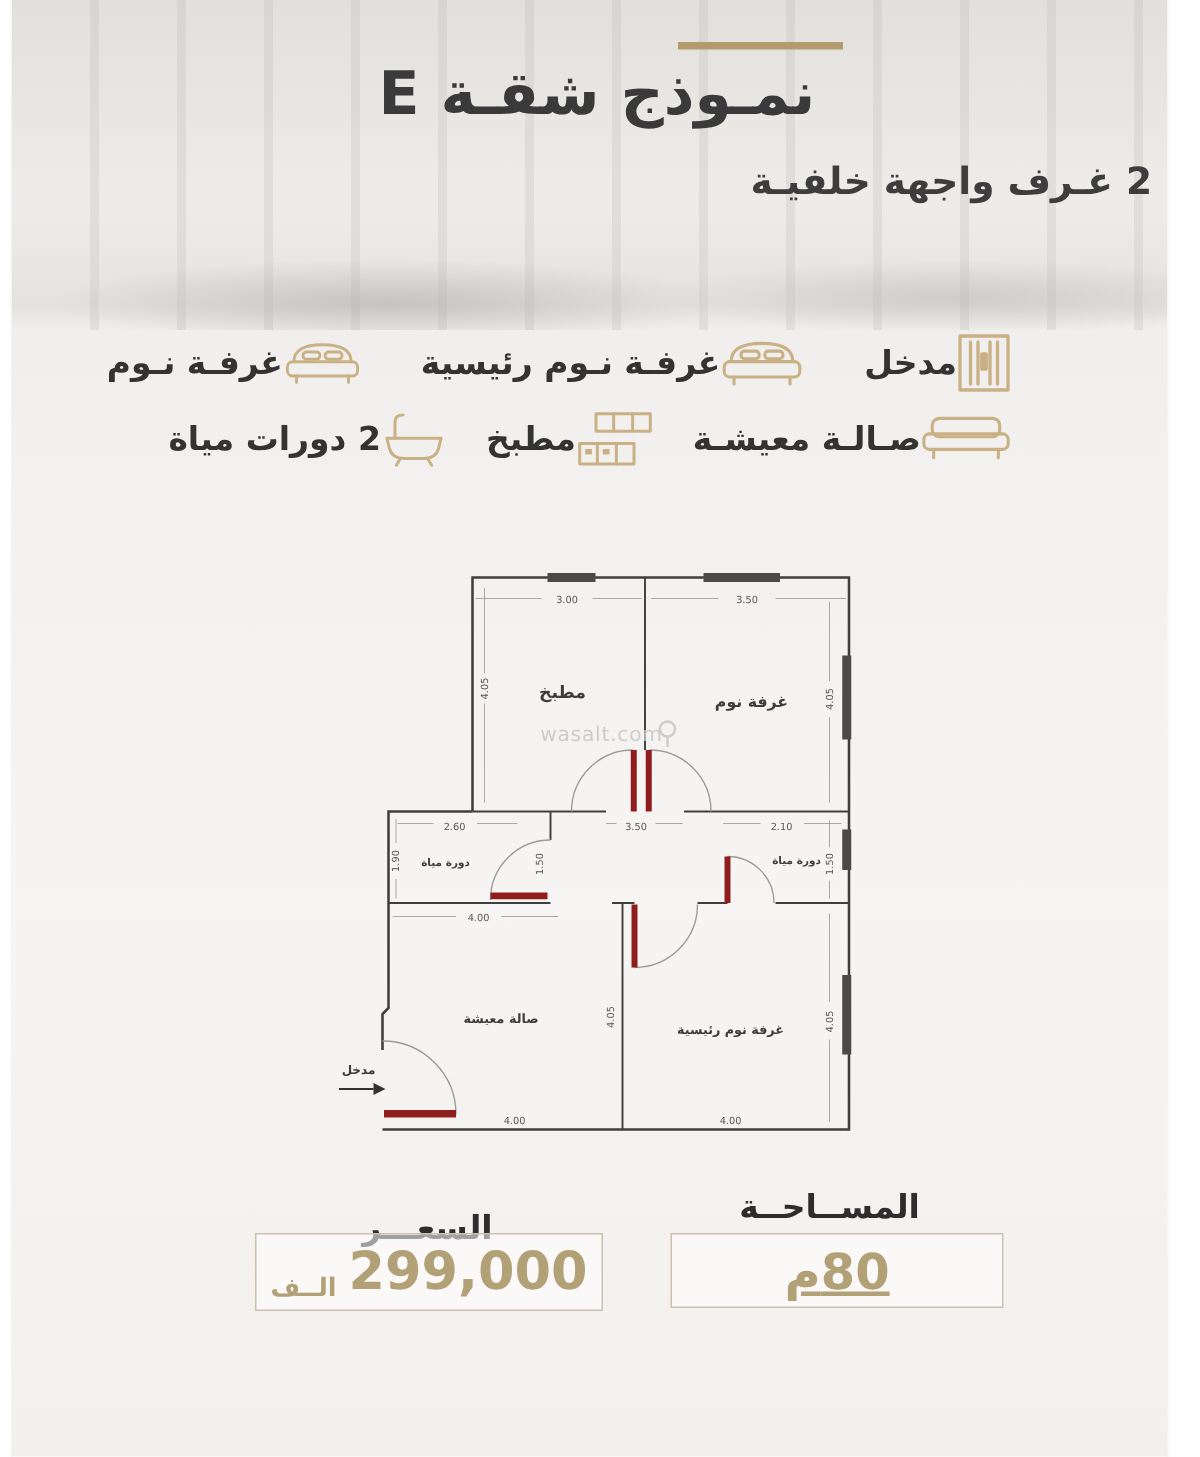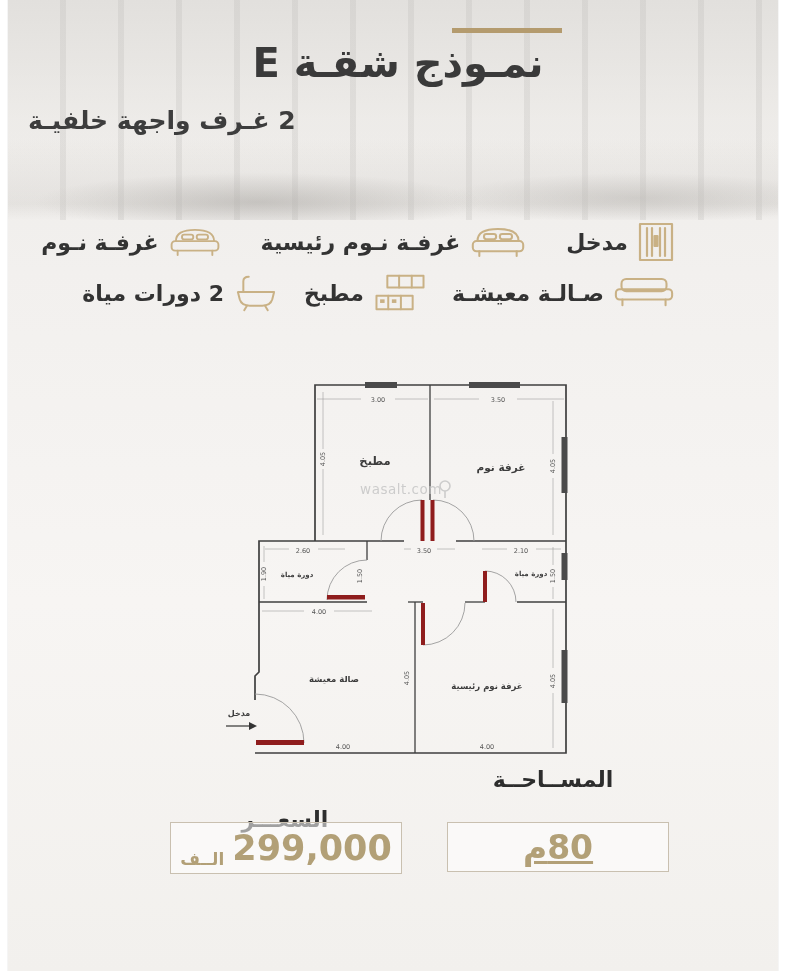--- a/index.html
+++ b/index.html
@@ -26,35 +26,35 @@
       radial-gradient(ellipse 320px 42px at 250px 62px,rgba(168,165,161,0.50),rgba(168,165,161,0) 70%),
       radial-gradient(ellipse 280px 36px at 630px 58px,rgba(180,177,173,0.45),rgba(180,177,173,0) 70%),
       linear-gradient(180deg,rgba(210,207,203,0) 0%,rgba(206,203,199,0.35) 80%,rgba(214,211,207,0) 100%);
   }
   .gold-line{position:absolute;left:444px;top:28px;width:110px;height:5px;background:#b49b6e;}
   .title{
     position:absolute;left:20px;top:40px;width:740px;text-align:center;direction:rtl;
     font-size:40px;font-weight:bold;color:#3a3a3a;letter-spacing:0;
   }
   .subtitle{
-    position:absolute;left:20px;top:106px;width:740px;text-align:left;direction:rtl;
+    position:absolute;left:20px;top:106px;width:740px;text-align:right;direction:rtl;
     font-size:25px;font-weight:bold;color:#3d3d3d;
   }
   .legend-row{position:absolute;direction:rtl;display:flex;align-items:center;}
   .legend-row.r1{top:222px;right:104px;gap:40px;}
   .legend-row.r2{top:274px;right:104px;gap:26px;}
-  .legend-item{display:flex;align-items:center;gap:10px;direction:rtl;}
+  .legend-item{display:flex;align-items:center;direction:rtl;}
   .legend-item .lbl{font-size:22px;font-weight:bold;color:#333;white-space:nowrap;}
   .legend-item svg{flex:0 0 auto;}
   .plan{position:absolute;left:212px;top:360px;}
   .foot-head{
     position:absolute;text-align:center;font-size:22px;font-weight:bold;color:#2d2d2d;direction:rtl;
   }
   .foot-head.price{left:177px;top:793px;width:200px;margin-top:14px;}
-  .foot-head.area{left:445px;top:767px;width:200px;}
+  .foot-head.area{left:445px;top:793px;width:200px;}
   .foot-box{
     position:absolute;background:rgba(255,255,255,0.55);
     border:1.5px solid #c9c0b0;display:flex;align-items:baseline;justify-content:center;
     direction:rtl;color:#b2a077;
   }
   .foot-box.price{left:162px;top:822px;width:230px;height:50px;gap:8px;}
   .foot-box.area{left:439px;top:822px;width:220px;height:48px;text-decoration:underline;}
   .price-num{font-size:35px;font-weight:bold;align-self:center;}
   .price-unit{font-size:17px;font-weight:bold;align-self:center;margin-top:22px;}
   .area-val{font-size:33px;font-weight:bold;align-self:center;}

